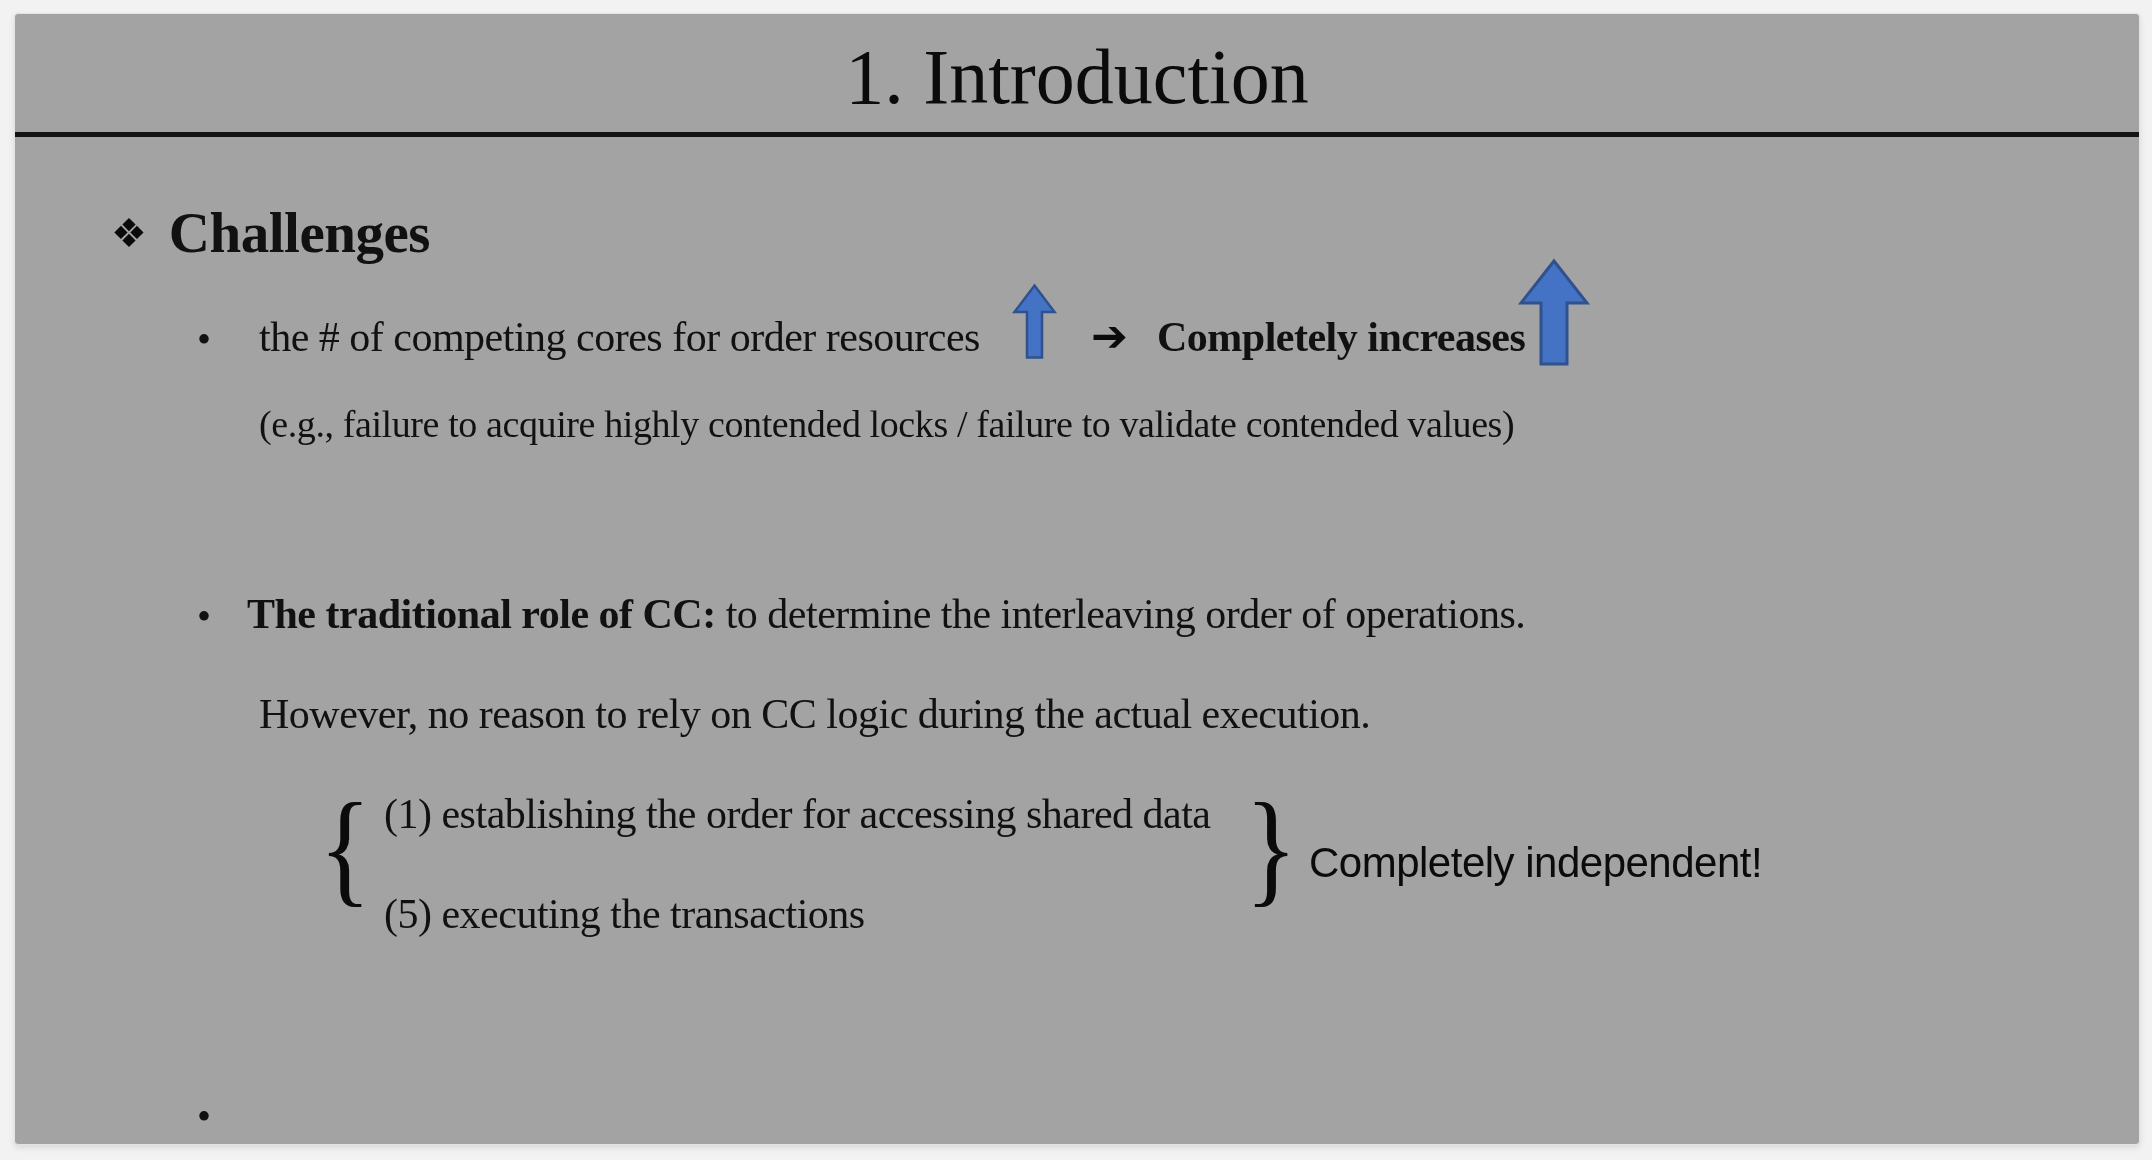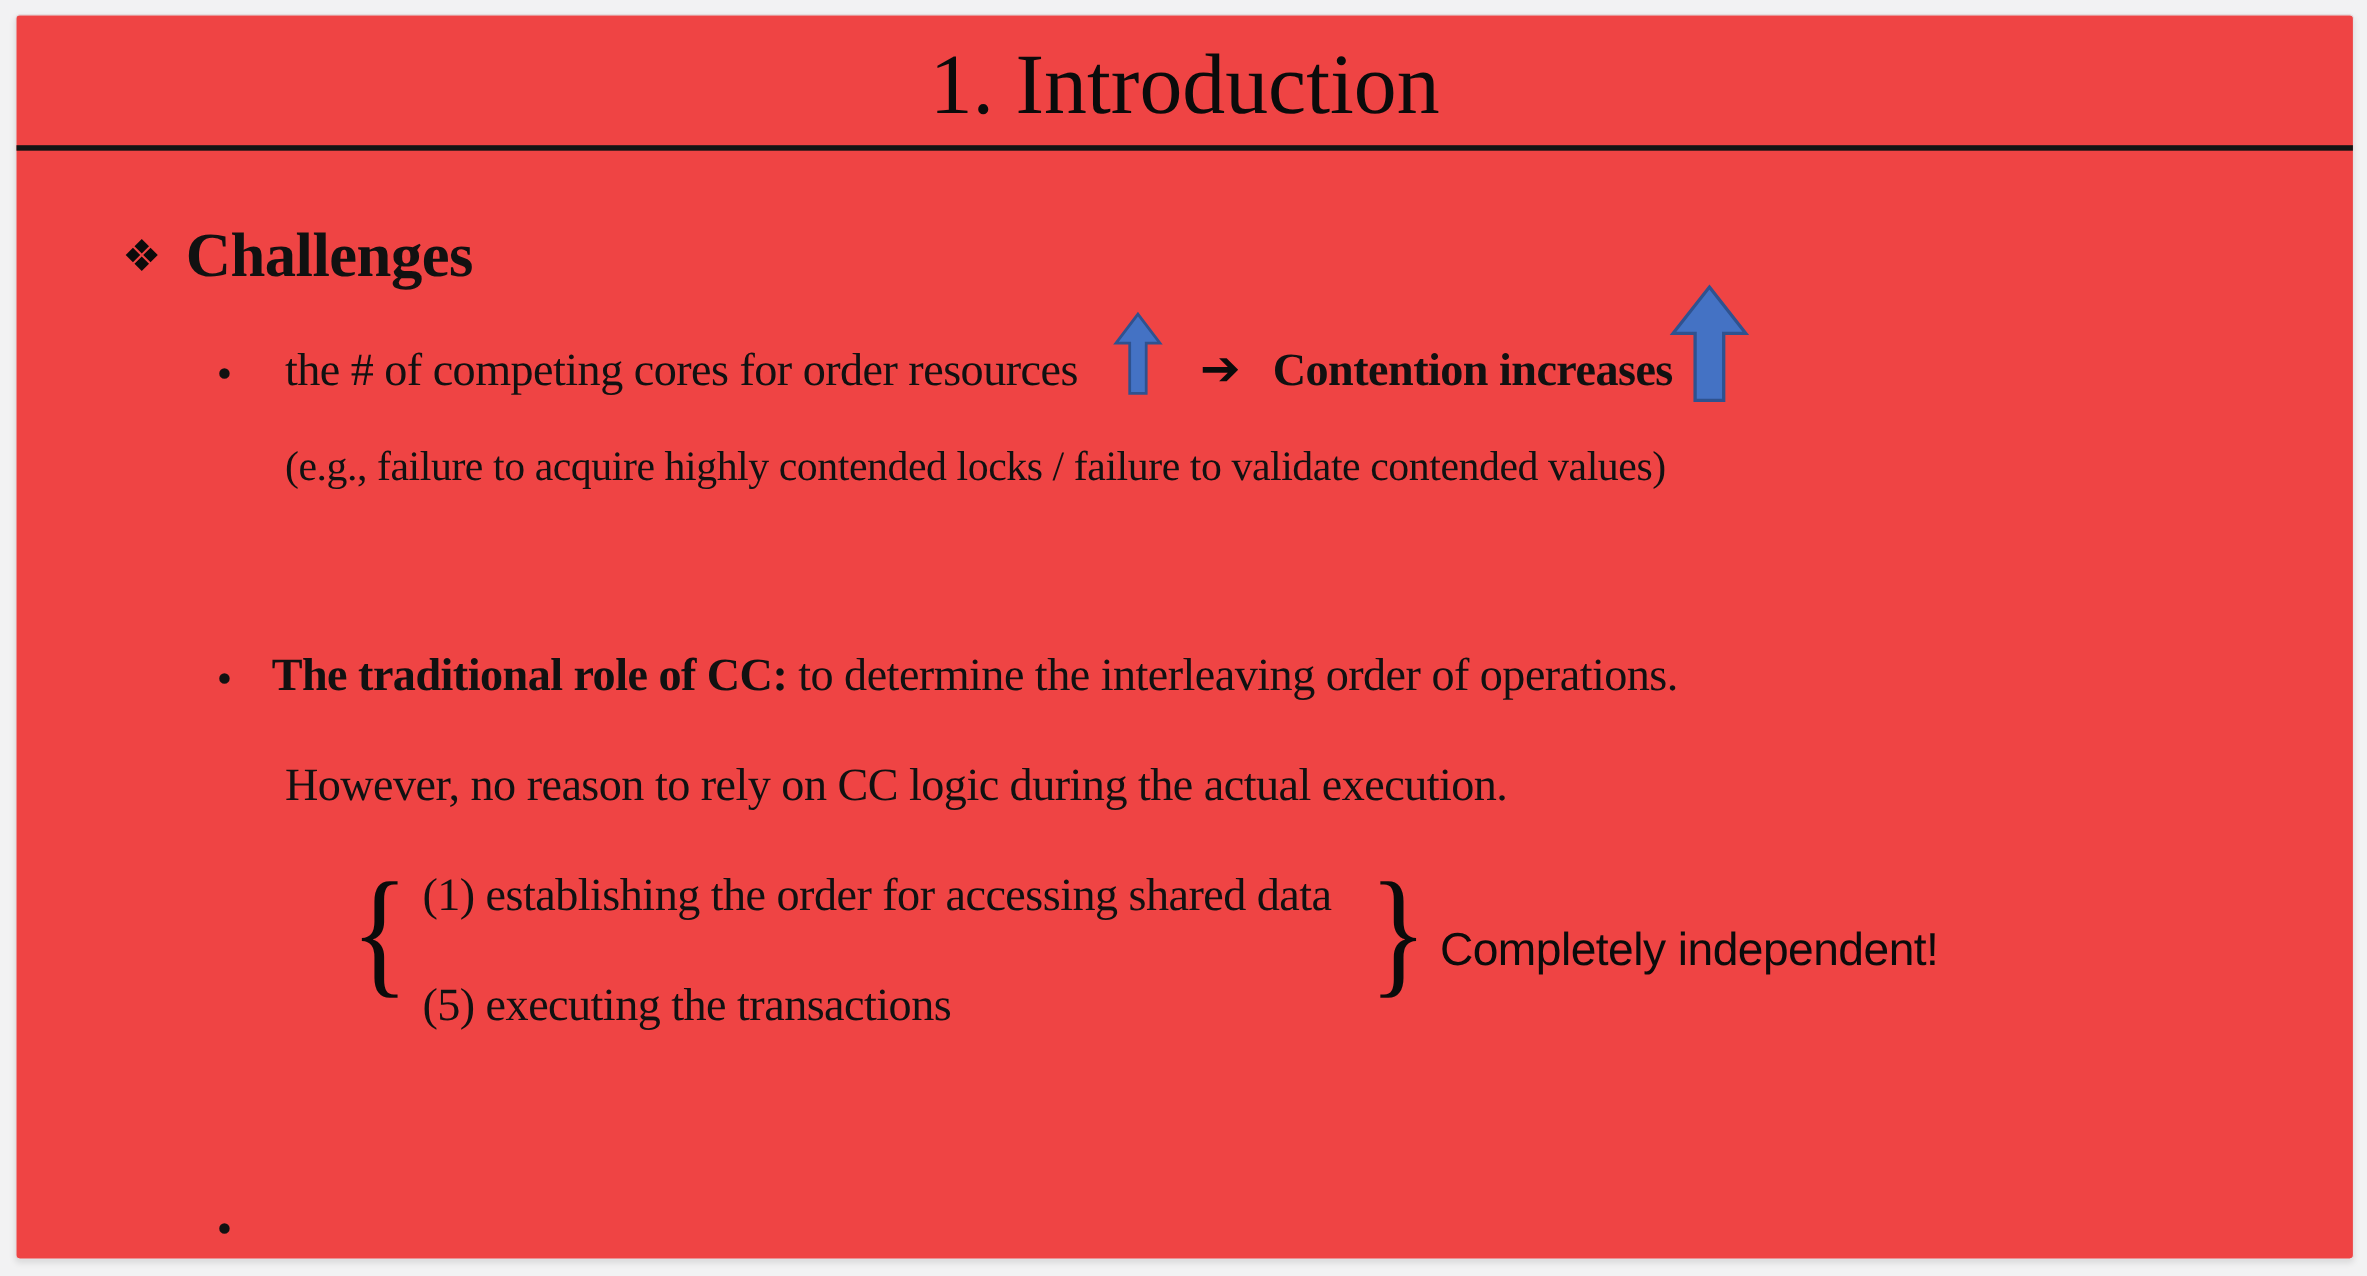--- a/index.html
+++ b/index.html
@@ -6,21 +6,21 @@
   body{
     width:2152px;height:1160px;
     background:#f2f2f3;
     font-family:"Liberation Serif","DejaVu Serif",serif;
     color:#111;
     overflow:hidden;
     position:relative;
   }
   .slide{
     position:absolute;left:14px;top:13px;width:2124px;height:1130px;
-    background:#ef4444;
+    background:#a3a3a3;
     border:1px solid #e3e3e5;
     border-radius:4px;
     box-shadow:0 3px 6px rgba(0,0,0,0.10);
   }
   .abs{position:absolute;white-space:nowrap;}
   .title{
     left:0;right:0;top:14px;text-align:center;
     font-size:78px;line-height:1.25;color:#0b0b0b;
   }
   .rule{left:0;right:0;top:118px;height:5px;background:#141414;}
@@ -57,21 +57,21 @@
   </div>
 
   <span class="abs marker" style="left:182px;top:297px;">•</span>
   <span class="abs body-text" style="left:244px;top:295px;">the # of competing cores for order resources</span>
 
   <svg class="abs" style="left:998px;top:270px;" width="43" height="75" viewBox="0 0 43 75">
     <polygon points="21.5,1.5 41.5,28 29,28 29,73.5 14,73.5 14,28 1.5,28" stroke-width="2.5" stroke-linejoin="miter" fill="#4472C4" stroke="#2F528F"></polygon>
   </svg>
 
   <span class="abs arrow-glyph" style="left:1076px;top:293px;">➔</span>
-  <span class="abs body-text bold" style="left:1142px;top:295px;">Contention increases</span>
+  <span class="abs body-text bold" style="left:1142px;top:295px;">Completely increases</span>
 
   <svg class="abs" style="left:1504px;top:245px;" width="70" height="107" viewBox="0 0 70 107">
     <polygon points="35,2 68,44 48,44 48,105 22,105 22,44 2,44" stroke-width="3" stroke-linejoin="miter" fill="#4472C4" stroke="#2F528F"></polygon>
   </svg>
 
   <span class="abs note-text" style="left:244px;top:385px;">(e.g., failure to acquire highly contended locks / failure to validate contended values)</span>
 
   <span class="abs marker" style="left:182px;top:574px;">•</span>
   <span class="abs body-text" style="left:232px;top:572px;"><span class="bold">The traditional role of CC:</span><span> to determine the interleaving order of operations.</span></span>
 

